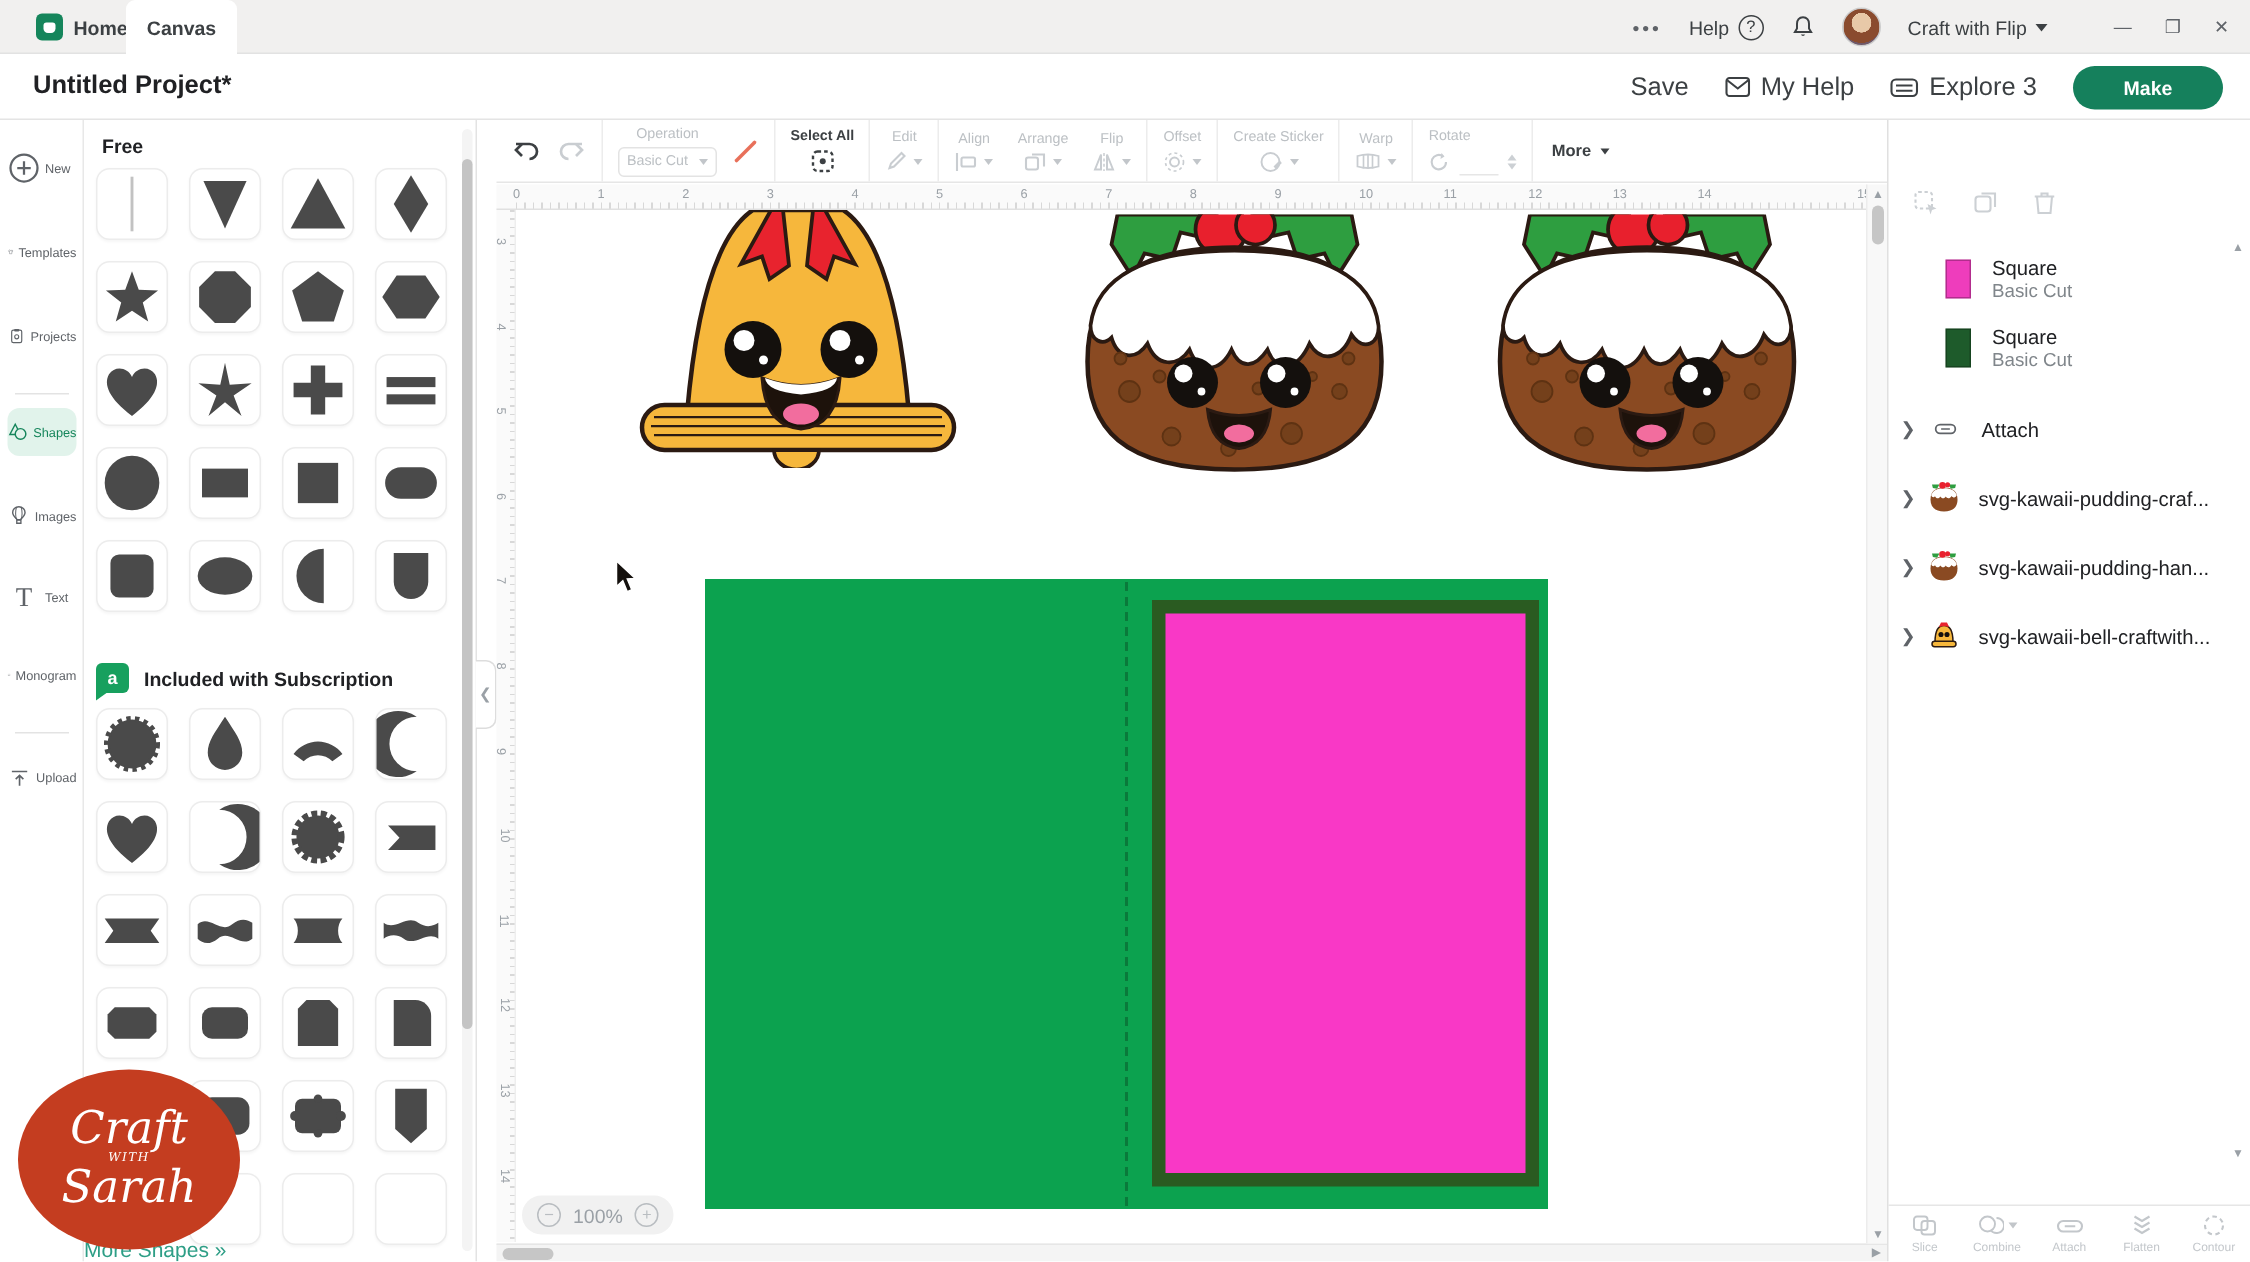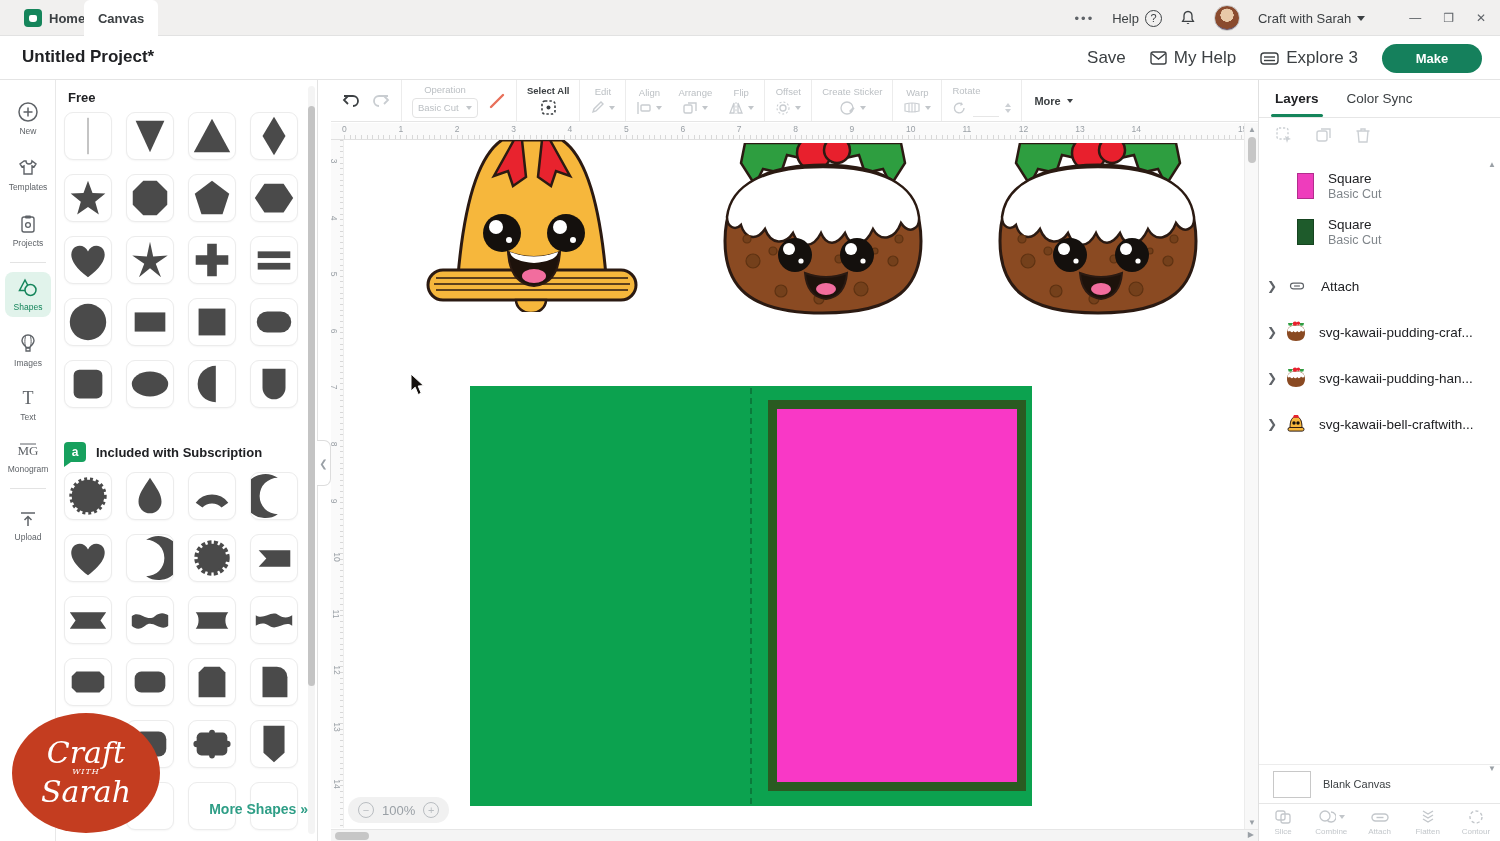--- a/index.html
+++ b/index.html
@@ -24,35 +24,35 @@
 
   
   .header { position:absolute; left:0; top:36px; width:1500px; height:44px; background:#fff; border-bottom:1px solid #e4e4e4; }
   .proj-title { position:absolute; left:22px; top:11px; font-size:17px; font-weight:600; color:#202124; }
   .hdr-right { position:absolute; right:18px; top:0; height:44px; display:flex; align-items:center; gap:24px; }
   .hdr-item { display:flex; align-items:center; gap:7px; font-size:17px; color:#3c4043; }
   .make-btn { width:100px; height:29px; background:#15805c; color:#fff; border:none; border-radius:15px; font-size:13px; font-weight:700; font-family:inherit; }
 
   
   .rail { position:absolute; left:0; top:80px; width:56px; height:761px; background:#fff; border-right:1px solid #e8e8e8; }
-  .rail-item { position:absolute; left:5px; width:46px; display:flex; flex-direction:column; align-items:center; gap:3px; color:#5f6368; font-size:8.5px; padding:5px 0; border-radius:8px; }
+  .rail-item { position:absolute; left:5px; width:46px; display:flex; flex-direction:row; align-items:center; gap:3px; color:#5f6368; font-size:8.5px; padding:5px 0; border-radius:8px; }
   .rail-item.active { background:#e1f3eb; color:#15855b; }
   .rail-item svg { display:block; }
   .rail-div { position:absolute; left:10px; width:36px; border-top:1px solid #e3e3e3; }
 
   
   .shapes-panel { position:absolute; left:56px; top:80px; width:262px; height:761px; background:#fff; border-right:1px solid #e3e3e3; overflow:hidden; }
   .sp-title { position:absolute; left:12px; top:10px; font-size:13px; font-weight:700; color:#202124; }
   .grid { position:absolute; left:8px; width:244px; display:grid; grid-template-columns:repeat(4,48px); gap:14px; }
   .tile { width:48px; height:48px; background:#fff; border:1px solid #ececec; border-radius:9px; box-shadow:0 1px 2px rgba(0,0,0,.04); display:flex; align-items:center; justify-content:center; }
   .sub-head { position:absolute; left:8px; top:362px; display:flex; align-items:center; gap:10px; }
   .a-badge { width:22px; height:20px; background:#17a05e; border-radius:4px 4px 4px 0; color:#fff; font-size:12px; font-weight:700; display:flex; align-items:center; justify-content:center; position:relative; }
   .a-badge:after { content:""; position:absolute; left:0; bottom:-5px; border-left:7px solid #17a05e; border-bottom:5px solid transparent; }
   .sub-title { font-size:13px; font-weight:700; color:#202124; }
-  .more-shapes { position:absolute; left:0; bottom:24px; width:252px; text-align:right; font-size:14px; font-weight:700; color:#2e9e86; }
+  .more-shapes { position:absolute; left:0; bottom:0; width:252px; text-align:left; font-size:14px; font-weight:400; color:#2e9e86; }
   .sp-scroll { position:absolute; right:2px; top:6px; width:7px; height:748px; background:#f4f4f4; border-radius:4px; }
   .sp-thumb { position:absolute; right:2px; top:26px; width:7px; height:580px; background:#c4c4c4; border-radius:4px; }
   .collapse-tab { position:absolute; left:317px; top:440px; width:14px; height:46px; background:#fff; border:1px solid #ddd; border-left:none; border-radius:0 7px 7px 0; display:flex; align-items:center; justify-content:center; color:#9aa0a6; font-size:10px; z-index:5; }
 
   
   .cws-logo { position:absolute; left:12px; top:713px; width:148px; height:120px; background:#c43d20; border-radius:50%; z-index:6; color:#fff; text-align:center; font-family:"DejaVu Serif", serif; font-style:italic; }
   .cws-l1 { margin-top:26px; font-size:30px; line-height:28px; }
   .cws-l2 { font-size:11px; letter-spacing:1px; font-variant:small-caps; line-height:8px; }
   .cws-l3 { font-size:30px; line-height:34px; }
 
@@ -140,21 +140,21 @@
     <span class="help-wrap">
       <span>Help</span>
       <span class="q-circle">?</span>
     </span>
     <svg class="bell-ic" viewBox="0 0 16 16">
         <path d="M8 1.5c-2.6 0-4 2-4 4.3V9l-1.4 2.3h10.8L12 9V5.8c0-2.3-1.4-4.3-4-4.3z" fill="none" stroke="#3c4043" stroke-width="1.3"></path>
         <path d="M6.6 13a1.5 1.5 0 0 0 2.8 0z" fill="#3c4043"></path>
       </svg>
     <span class="avatar"></span>
     <span class="account">
-      <span>Craft with Sarah</span>
+      <span>Craft with Flip</span>
       <span class="caret-down"></span>
     </span>
     <span class="win-controls">
       <span>—</span>
       <span>❐</span>
       <span>✕</span>
     </span>
   </div>
 </div>
 
@@ -755,24 +755,20 @@
   <div class="hthumb"></div>
   <span class="hs-arrow">▶</span>
 </div>
 <div class="vscroll">
   <span class="vs-up">▲</span>
   <div class="vthumb"></div>
   <span class="vs-dn">▼</span>
 </div>
 
 <div class="rpanel">
-  <div class="rp-tabs">
-    <span class="rp-tab-active">Layers</span>
-    <span class="rp-tab">Color Sync</span>
-  </div>
   <div class="rp-icons">
     <svg width="18" height="18" viewBox="0 0 18 18">
         <rect x="2" y="2" width="11" height="11" rx="2" fill="none" stroke="#ccd0d4" stroke-width="1.4" stroke-dasharray="2.2 1.8"></rect>
         <path d="M10 10l6 3-3 1-1 3z" fill="#ccd0d4"></path>
       </svg>
     <svg width="18" height="18" viewBox="0 0 18 18">
         <rect x="2" y="5" width="10" height="10" rx="2" fill="none" stroke="#ccd0d4" stroke-width="1.4"></rect>
         <path d="M6 3h9v9" fill="none" stroke="#ccd0d4" stroke-width="1.4"></path>
       </svg>
     <svg width="16" height="18" viewBox="0 0 16 18">
@@ -833,24 +829,20 @@
           <rect x="3" y="14.5" width="16" height="3.6" rx="1.8" fill="#f6b73c" stroke="#2b1a12" stroke-width="1"></rect>
           <path d="M9 2 7.6 5 11 4.4 14.4 5 13 2Z" fill="#e8232e"></path>
           <circle cx="9" cy="10" r="1.7" fill="#14100d"></circle>
           <circle cx="13" cy="10" r="1.7" fill="#14100d"></circle>
         </svg>
       <span class="lr-title">svg-kawaii-bell-craftwith...</span>
     </div>
   </div>
   <span class="rp-scroll-up">▲</span>
   <span class="rp-scroll-dn">▼</span>
-  <div class="blank-row">
-    <span class="blank-sw"></span>
-    <span class="blank-lbl">Blank Canvas</span>
-  </div>
   <div class="rp-actions">
     <span class="rp-act">
       <svg width="18" height="16" viewBox="0 0 18 16">
           <rect x="2" y="2" width="9" height="9" rx="2" fill="none" stroke="#c3c7cb" stroke-width="1.3"></rect>
           <rect x="7" y="5" width="9" height="9" rx="2" fill="none" stroke="#c3c7cb" stroke-width="1.3"></rect>
         </svg>
       <span>Slice</span>
     </span>
     <span class="rp-act">
       <span style="display:flex;align-items:center;gap:3px">

